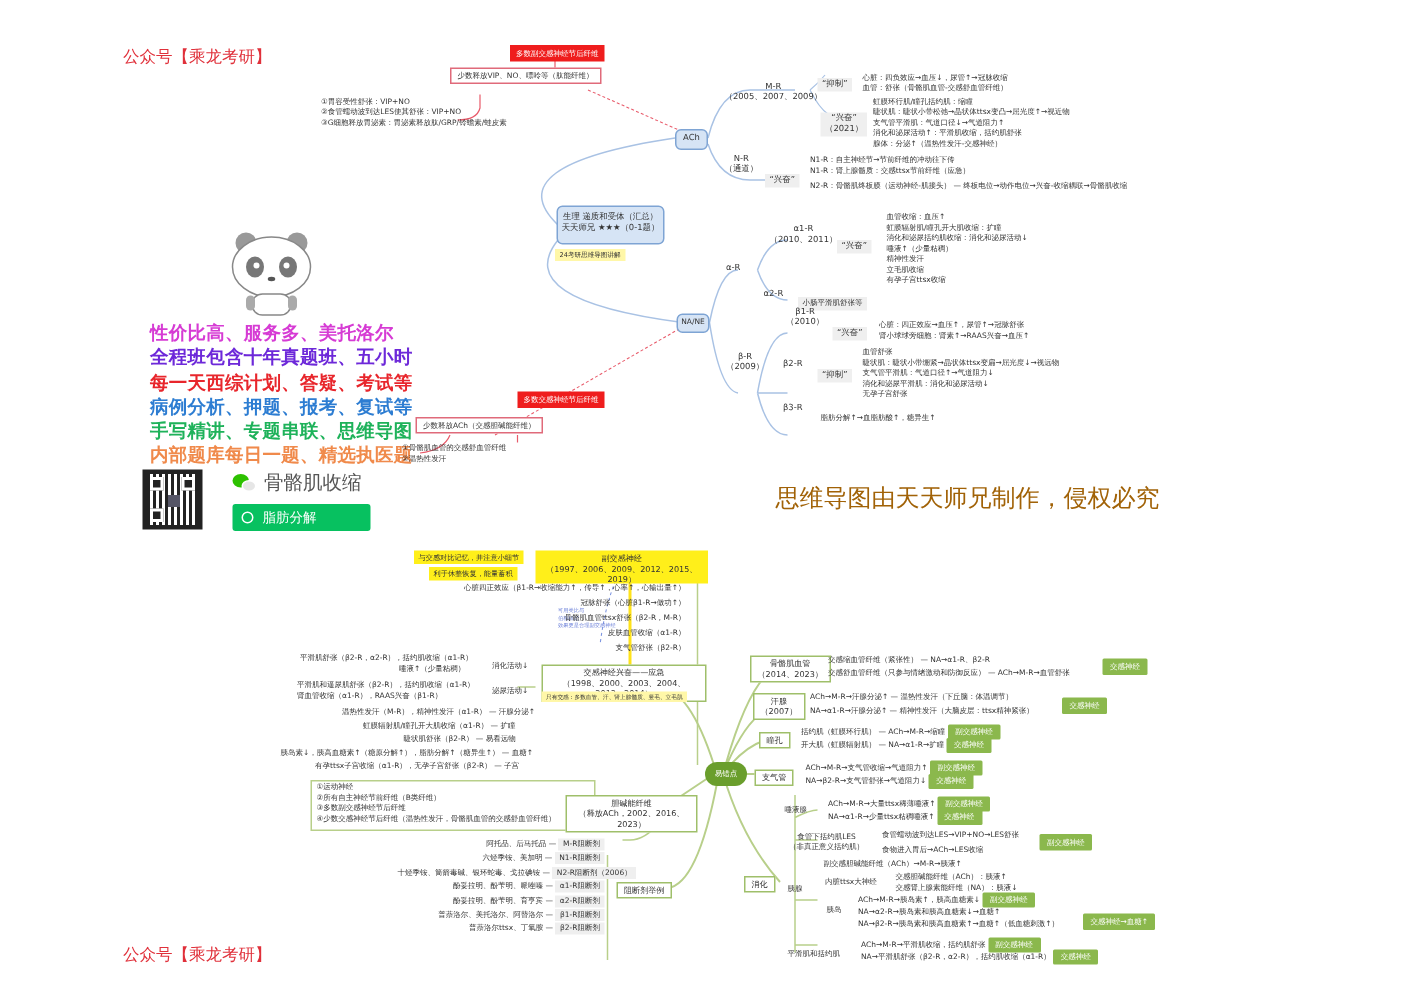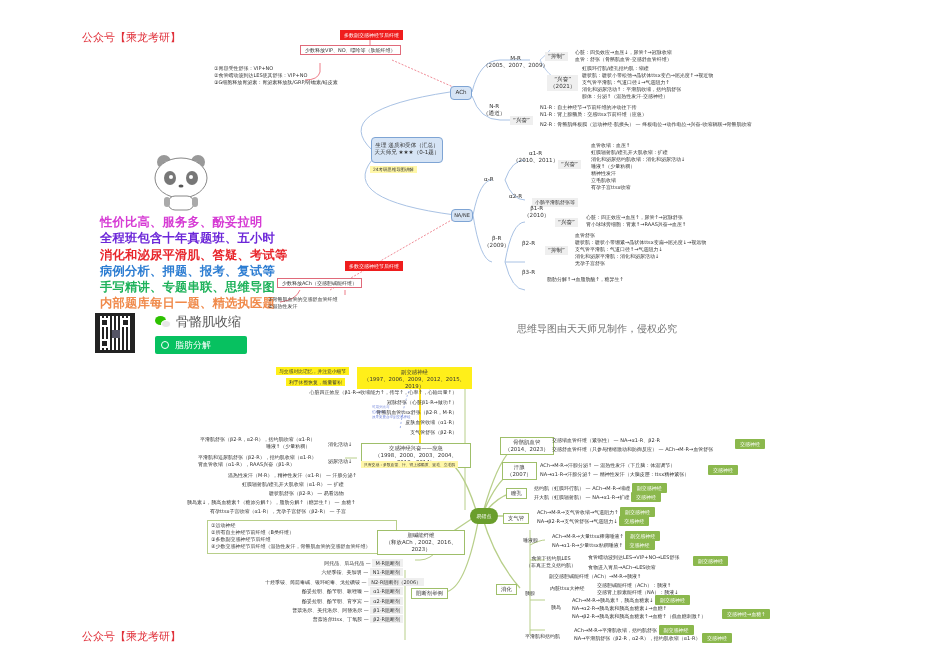--- a/index.html
+++ b/index.html
@@ -47,42 +47,42 @@
   <path d="M420 370 Q405 390 400 430" stroke="#7b93e0" fill="none" stroke-width="0.7" stroke-dasharray="2 2"></path>
   <path d="M465 385 L465 510" stroke="#b8cf8a" fill="none" stroke-width="1"></path>
   <path d="M357 458 L345 458" stroke="#b8cf8a" fill="none" stroke-width="1"></path>
   <path d="M415 560 L420 560 Q430 560 440 548" stroke="#b8cf8a" fill="none" stroke-width="1"></path>
   <path d="M405 570 L405 640" stroke="#b8cf8a" fill="none" stroke-width="1"></path>
   <path d="M530 545 Q540 540 545 540 M530 560 L545 560 M530 600 L545 600 M530 630 L545 630 M530 530 L530 635" stroke="#b8cf8a" fill="none" stroke-width="1"></path>
 </svg>
 
 <div class="abs wm" style="left:82px;top:30px">公众号【乘龙考研】</div>
 <div class="abs wm" style="left:82px;top:629px">公众号【乘龙考研】</div>
-<div class="abs" style="left:517px;top:322px;font-size:10px;color:#737373">思维导图由天天师兄制作，侵权必究</div>
+<div class="abs" style="left:517px;top:322px;font-size:16px;color:#a16207">思维导图由天天师兄制作，侵权必究</div>
 
 <div class="abs" style="left:142px;top:150px;width:80px;height:60px">
   <svg width="80" height="64" viewBox="0 0 80 64">
     <circle cx="22" cy="12" r="7" fill="#999"></circle>
     <circle cx="56" cy="12" r="7" fill="#999"></circle>
     <ellipse cx="39" cy="28" rx="26" ry="20" fill="#fff" stroke="#888" stroke-width="1"></ellipse>
     <ellipse cx="28" cy="28" rx="6" ry="7" fill="#777"></ellipse>
     <ellipse cx="50" cy="28" rx="6" ry="7" fill="#777"></ellipse>
     <circle cx="29" cy="27" r="2" fill="#fff"></circle>
     <circle cx="49" cy="27" r="2" fill="#fff"></circle>
     <ellipse cx="39" cy="36" rx="2.5" ry="1.5" fill="#555"></ellipse>
     <rect x="26" y="46" width="26" height="14" rx="7" fill="#fff" stroke="#888"></rect>
     <rect x="22" y="47" width="6" height="10" rx="3" fill="#aaa"></rect>
     <rect x="50" y="47" width="6" height="10" rx="3" fill="#aaa"></rect>
   </svg>
 </div>
 
 <div class="abs" style="left:100px;top:214px;width:170px">
-  <div class="promo-line" style="color:#d63bd4">性价比高、服务多、酚妥拉明</div>
+  <div class="promo-line" style="color:#d63bd4">性价比高、服务多、美托洛尔</div>
   <div class="promo-line" style="color:#6d28d9">全程班包含十年真题班、五小时</div>
-  <div class="promo-line" style="color:#e8262c">消化和泌尿平滑肌、答疑、考试等</div>
+  <div class="promo-line" style="color:#e8262c">每一天西综计划、答疑、考试等</div>
   <div class="promo-line" style="color:#2d7dd2">病例分析、押题、报考、复试等</div>
   <div class="promo-line" style="color:#1eb25a">手写精讲、专题串联、思维导图</div>
   <div class="promo-line" style="color:#f08a4b">内部题库每日一题、精选执医题</div>
 </div>
 
 <div class="abs" style="left:95px;top:313px;width:40px;height:40px;background:
  repeating-linear-gradient(90deg,#222 0 2px,#fff 2px 4px),#fff;border:3px solid #222">
   <div style="position:absolute;left:2px;top:2px;width:9px;height:9px;border:2px solid #fff;background:#222"></div>
   <div style="position:absolute;right:2px;top:2px;width:9px;height:9px;border:2px solid #fff;background:#222"></div>
   <div style="position:absolute;left:2px;bottom:2px;width:9px;height:9px;border:2px solid #fff;background:#222"></div>

